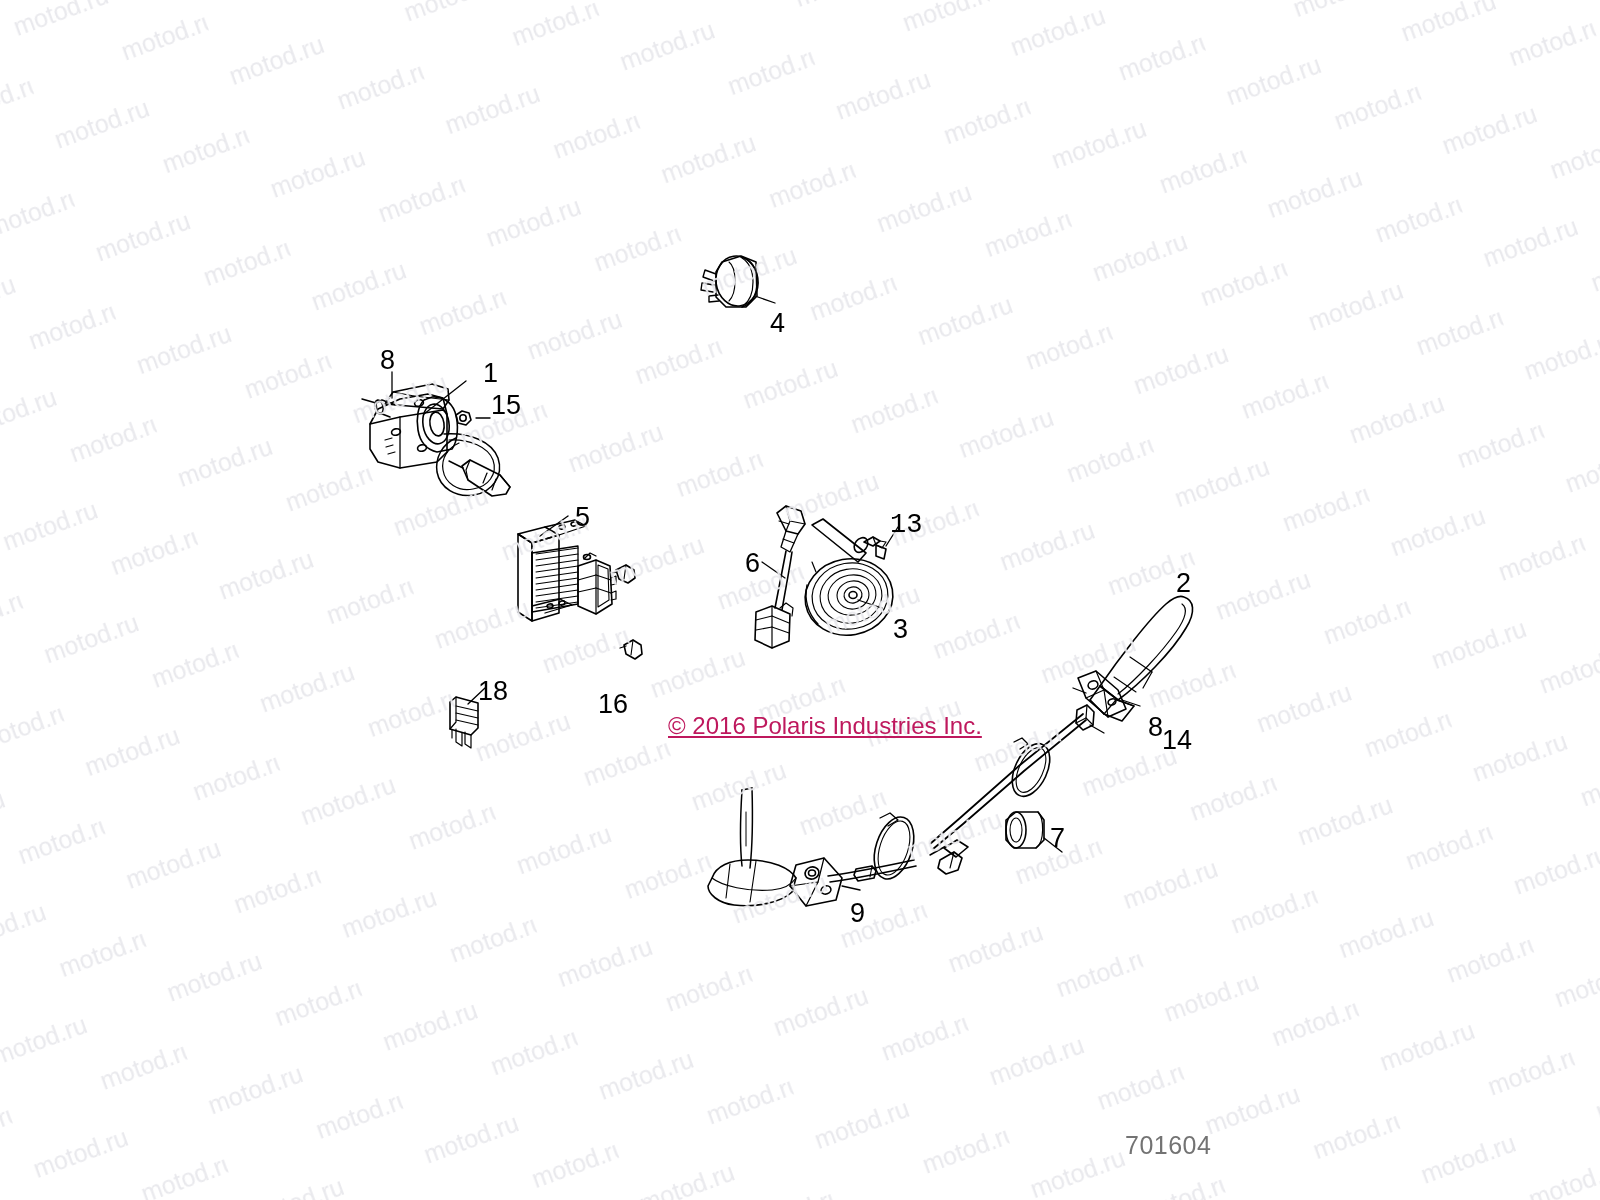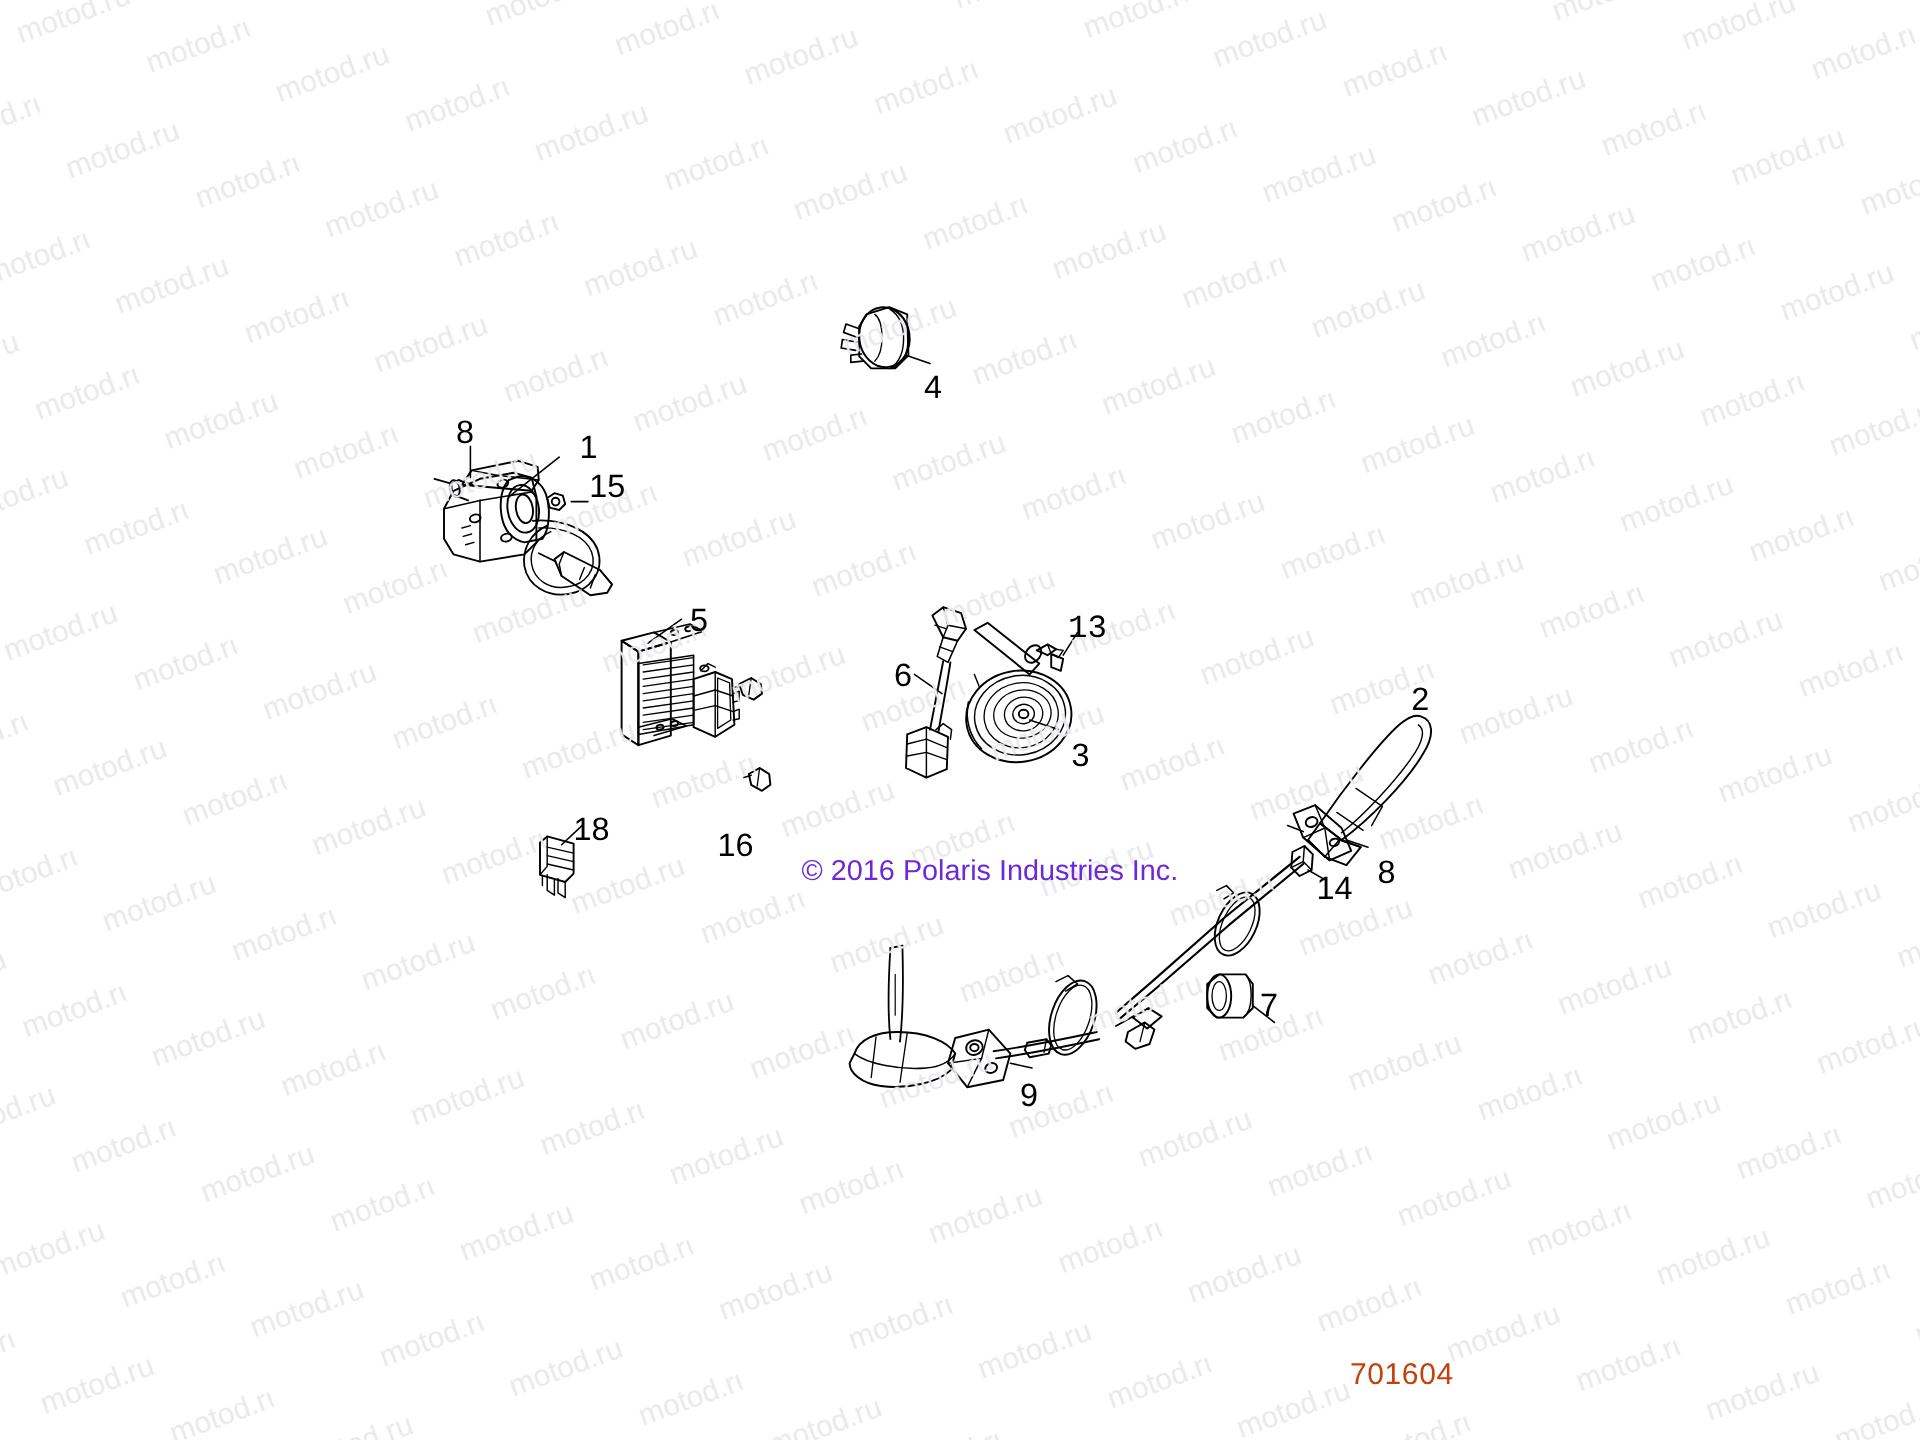--- a/index.html
+++ b/index.html
@@ -56,30 +56,31 @@
     color: #000000;
     line-height: 1;
     white-space: nowrap;
   }
   .copyright {
     position: absolute;
     left: 668px;
     top: 712px;
     font-family: "Liberation Sans", sans-serif;
     font-size: 24px;
-    color: #6d28d9;
+    color: #be185d;
     white-space: nowrap;
+    text-decoration: underline;
   }
   .partnumber {
     position: absolute;
     left: 1125px;
     top: 1131px;
     font-family: "Liberation Sans", sans-serif;
     font-size: 25px;
-    color: #c2410c;
+    color: #737373;
     letter-spacing: 0.5px;
     white-space: nowrap;
   }
 </style>
 </head>
 <body>
 
 <div id="page">
 
   <div id="drawing-layer">
@@ -381,20 +382,20 @@
   <div class="callout" style="left: 770px; top: 310px;">4</div>
       <div class="callout" style="left: 380px; top: 347px;">8</div>
       <div class="callout" style="left: 483px; top: 360px;">1</div>
       <div class="callout" style="left: 491px; top: 392px;">15</div>
       <div class="callout" style="left: 890px; top: 512px; font-family: Liberation Mono, monospace;">13</div>
       <div class="callout" style="left: 575px; top: 504px;">5</div>
       <div class="callout" style="left: 745px; top: 550px;">6</div>
       <div class="callout" style="left: 1176px; top: 570px;">2</div>
       <div class="callout" style="left: 893px; top: 616px;">3</div>
       <div class="callout" style="left: 1148px; top: 714px;">8</div>
-      <div class="callout" style="left: 1097px; top: 727px;">14</div>
+      <div class="callout" style="left: 1162px; top: 727px;">14</div>
       <div class="callout" style="left: 478px; top: 678px;">18</div>
       <div class="callout" style="left: 598px; top: 691px;">16</div>
       <div class="callout" style="left: 1050px; top: 825px;">7</div>
       <div class="callout" style="left: 850px; top: 900px;">9</div>
     </div>
 
 </div>
 
 </body></html>

